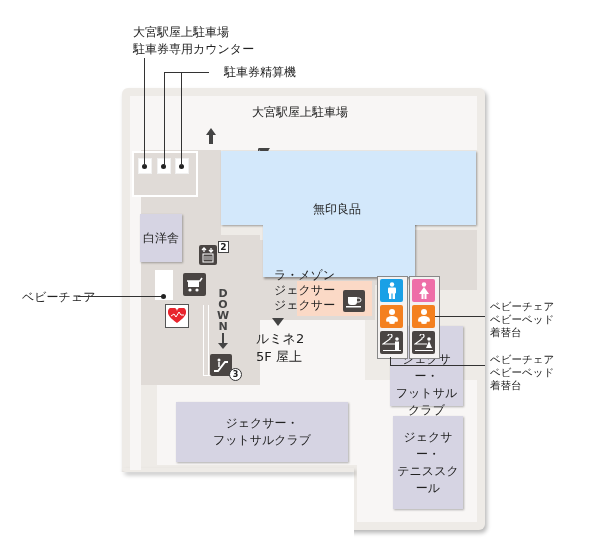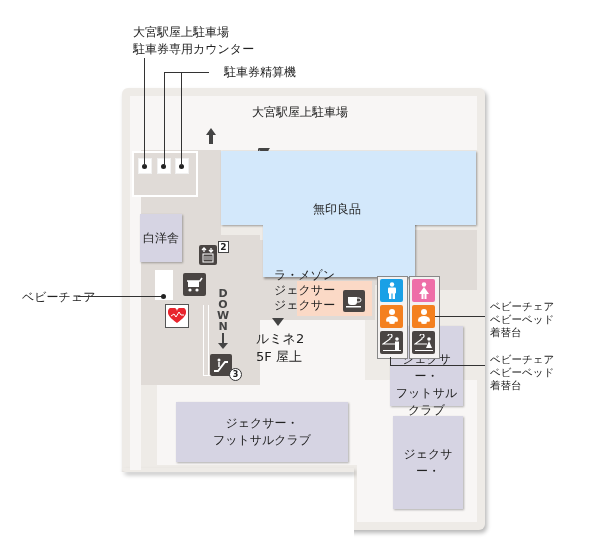--- a/index.html
+++ b/index.html
@@ -221,20 +221,21 @@
 
 <div class="shop" style="left:390px;top:326px;width:73px;height:80px;padding-top:38px;box-sizing:border-box;z-index:0;" data-name="shop-jexer-futsal-right">
   <div data-name="jexer-futsal-right-label">
     <div data-name="jexer-futsal-right-line-1">ジェクサー・</div>
     <div data-name="jexer-futsal-right-line-2">フットサルクラブ</div>
   </div>
 </div>
 <div class="shop" style="left:393px;top:416px;width:70px;height:93px;" data-name="shop-jexer-tennis">
   <div data-name="jexer-tennis-label">
     <div data-name="jexer-tennis-line-1">ジェクサー・</div>
+    <div data-name="jexer-tennis-line-2">テニススクール</div>
   </div>
 </div>
 <div class="shop" style="left:176px;top:402px;width:172px;height:60px;" data-name="shop-jexer-futsal-center">
   <div data-name="jexer-futsal-center-label">
     <div data-name="jexer-futsal-center-line-1">ジェクサー・</div>
     <div data-name="jexer-futsal-center-line-2">フットサルクラブ</div>
   </div>
 </div>
 
 <style>

